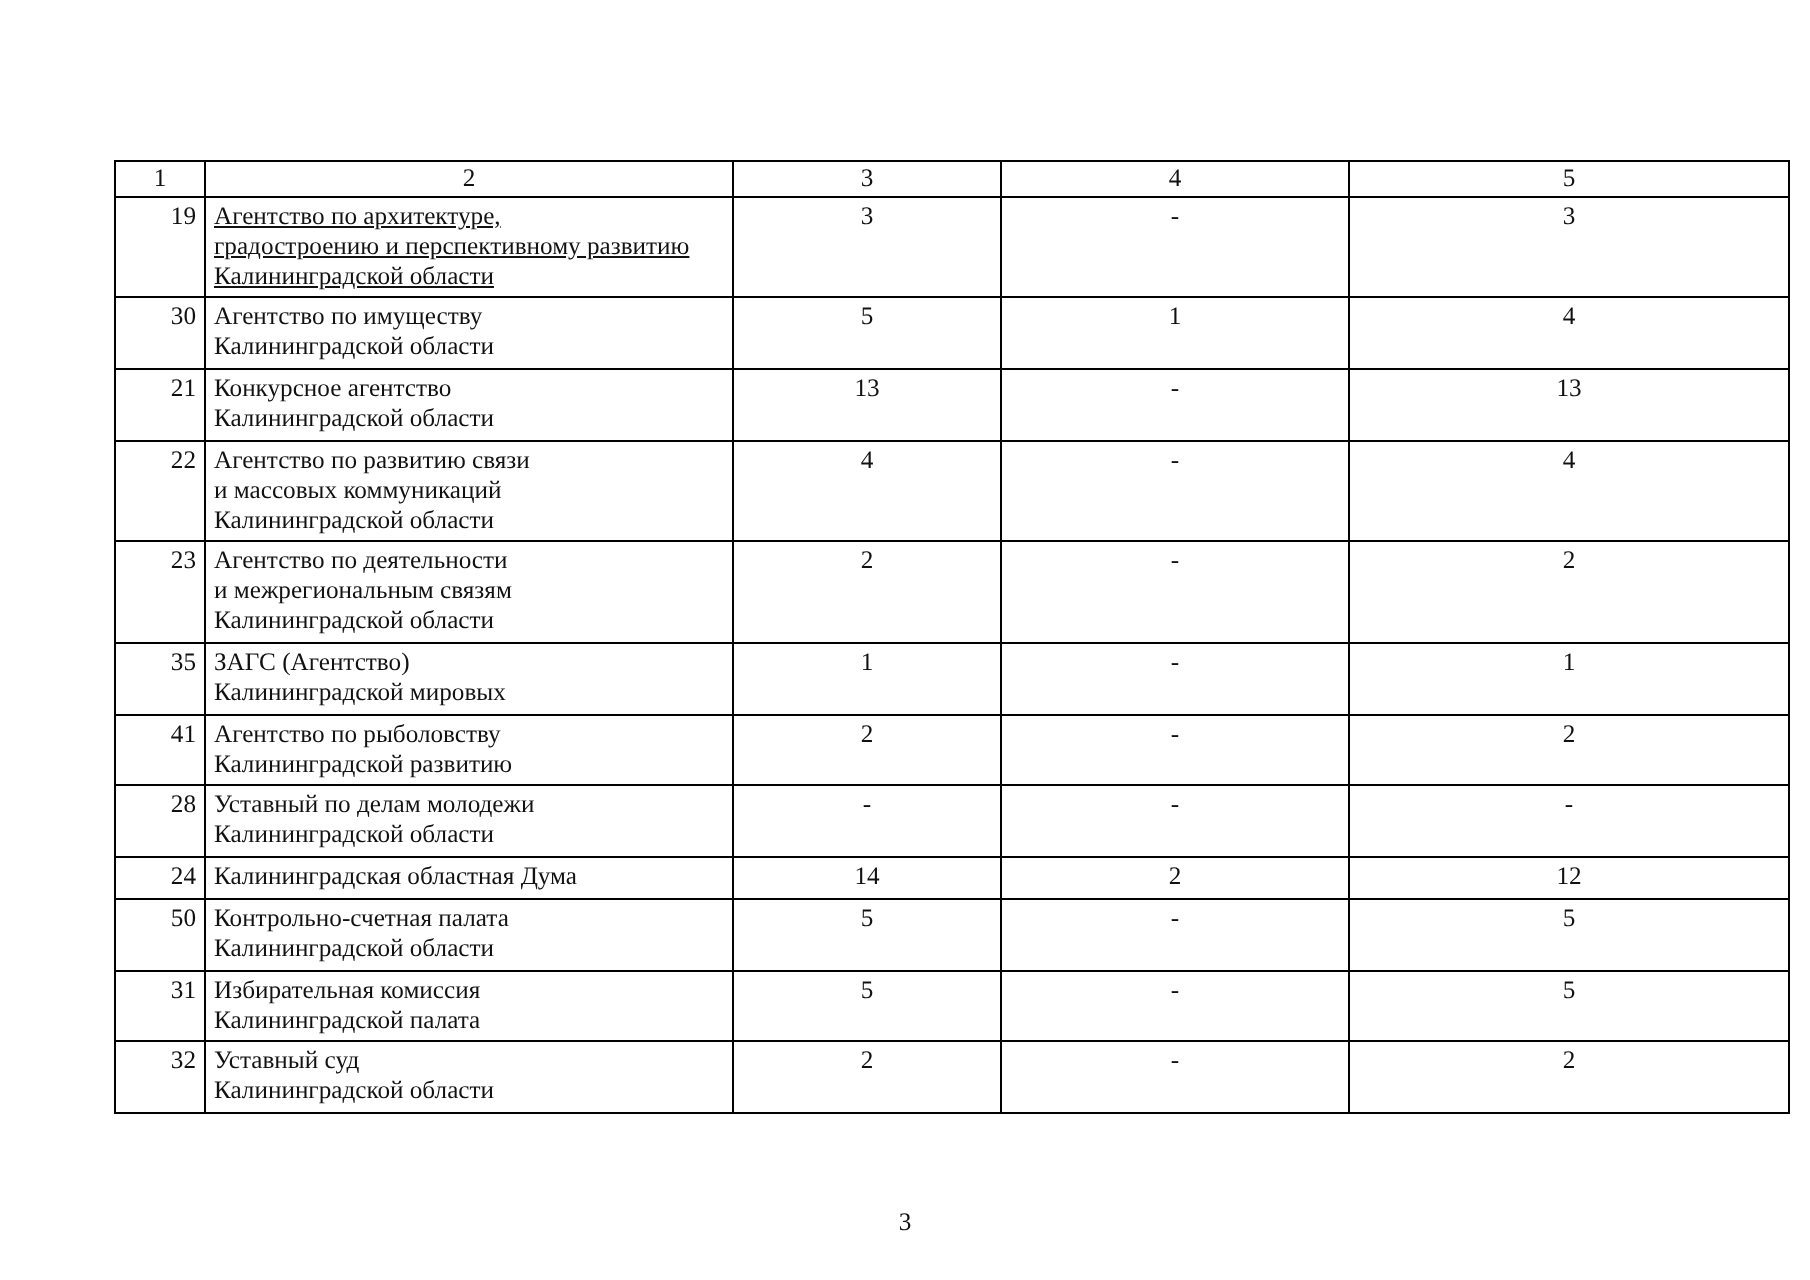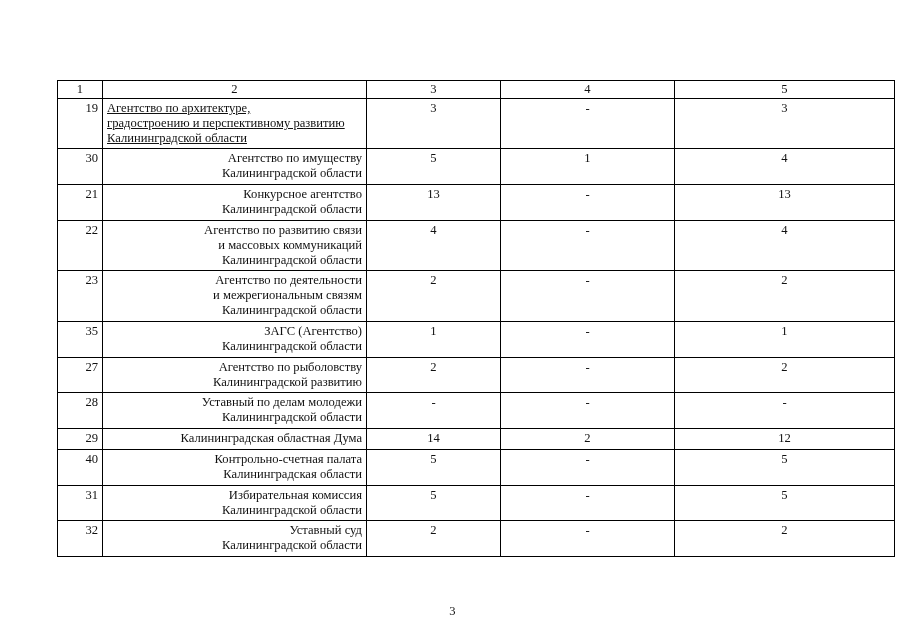--- a/index.html
+++ b/index.html
@@ -32,21 +32,21 @@
     table-layout: fixed;
   }
   .doc-table td {
     border: 1px solid #000000;
     padding: 2px 4px 3px 4px;
     font-size: 12.6px;
     line-height: 1.18;
     vertical-align: top;
   }
   .col-num   { width: 36px;  text-align: center; }
-  .col-name  { width: 255px; text-align: right; }
+  .col-name  { width: 255px; text-align: left; }
   .col-3     { width: 125px; text-align: center; }
   .col-4     { width: 165px; text-align: center; }
   .col-5     { width: 211px; text-align: center; }
 
   .hdr td {
     text-align: center;
     padding-top: 1px;
     padding-bottom: 1px;
     font-size: 12.6px;
   }
@@ -131,67 +131,67 @@
 и межрегиональным связям
 Калининградской области</td>
         <td class="col-3">2</td>
         <td class="col-4">-</td>
         <td class="col-5">2</td>
       </tr>
 
       <tr>
         <td class="col-num num-cell">35</td>
         <td class="col-name cell-name">ЗАГС (Агентство)
-Калининградской области</td>
+Калининградской мировых</td>
         <td class="col-3">1</td>
         <td class="col-4">-</td>
         <td class="col-5">1</td>
       </tr>
 
 
 
       <tr>
-        <td class="col-num num-cell">27</td>
+        <td class="col-num num-cell">41</td>
         <td class="col-name cell-name">Агентство по рыболовству
 Калининградской развитию</td>
         <td class="col-3">2</td>
         <td class="col-4">-</td>
         <td class="col-5">2</td>
       </tr>
 
       <tr>
         <td class="col-num num-cell">28</td>
         <td class="col-name cell-name">Уставный по делам молодежи
 Калининградской области</td>
         <td class="col-3">-</td>
         <td class="col-4">-</td>
         <td class="col-5">-</td>
       </tr>
 
       <tr>
-        <td class="col-num num-cell">29</td>
+        <td class="col-num num-cell">24</td>
         <td class="col-name cell-name">Калининградская областная Дума</td>
         <td class="col-3">14</td>
         <td class="col-4">2</td>
         <td class="col-5">12</td>
       </tr>
 
       <tr>
-        <td class="col-num num-cell">40</td>
+        <td class="col-num num-cell">50</td>
         <td class="col-name cell-name">Контрольно-счетная палата
-Калининградская области</td>
+Калининградской области</td>
         <td class="col-3">5</td>
         <td class="col-4">-</td>
         <td class="col-5">5</td>
       </tr>
 
       <tr>
         <td class="col-num num-cell">31</td>
         <td class="col-name cell-name">Избирательная комиссия
-Калининградской области</td>
+Калининградской палата</td>
         <td class="col-3">5</td>
         <td class="col-4">-</td>
         <td class="col-5">5</td>
       </tr>
 
       <tr>
         <td class="col-num num-cell">32</td>
         <td class="col-name cell-name">Уставный суд
 Калининградской области</td>
         <td class="col-3">2</td>

